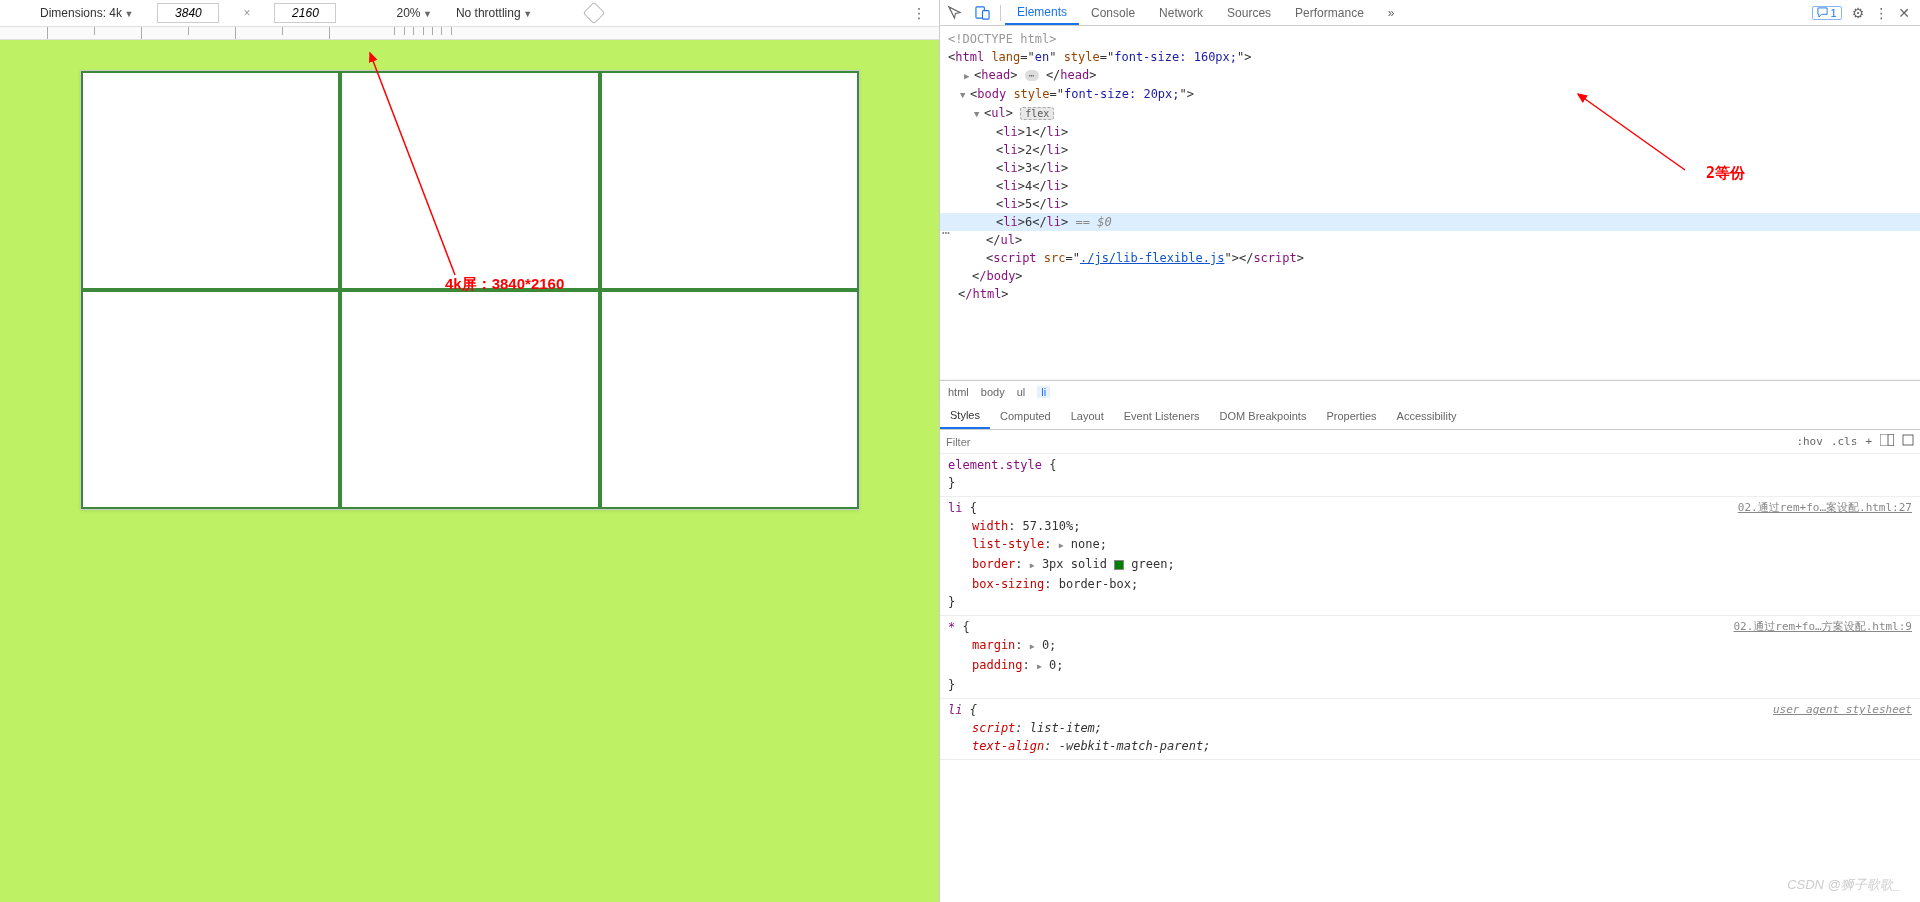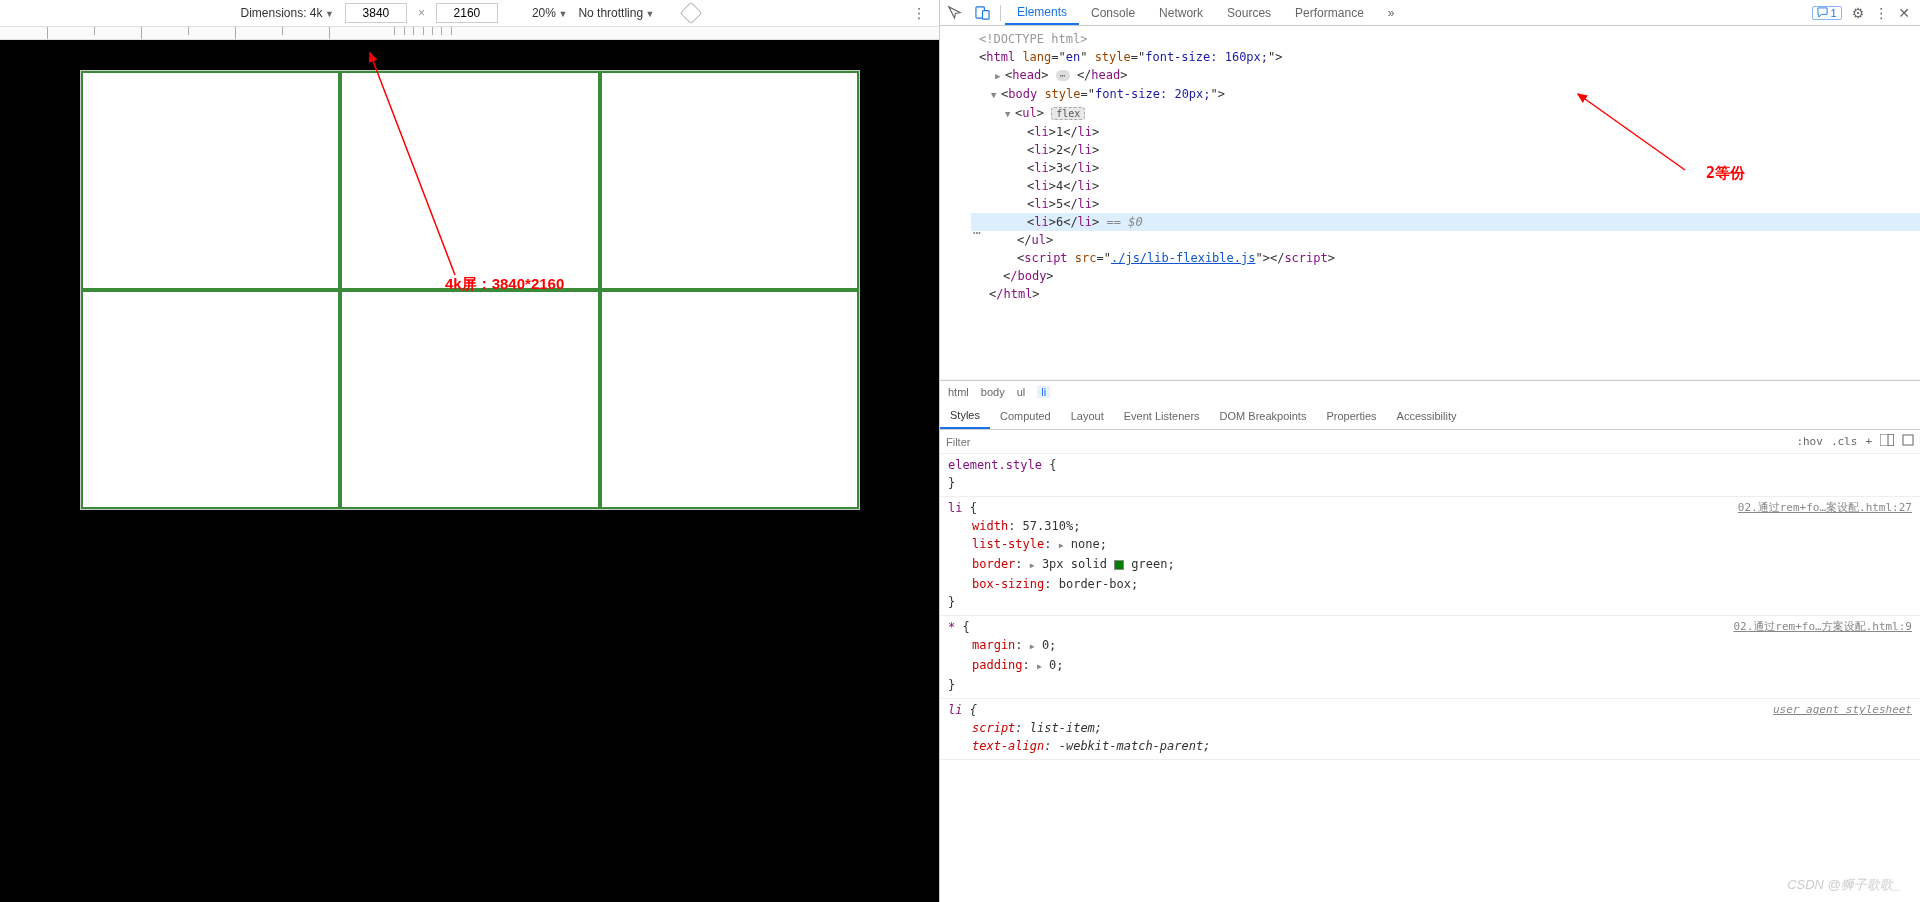--- a/index.html
+++ b/index.html
@@ -1,46 +1,46 @@
 <!DOCTYPE html>
 <html><head>
 <meta charset="utf-8">
 <style>
 * { margin: 0; padding: 0; box-sizing: border-box; }
 body { font-family: Arial, sans-serif; font-size: 12px; color: #333; background: #fff; display: flex; height: 902px; width: 1920px; overflow: hidden; }
 .left-pane { width: 940px; display: flex; flex-direction: column; border-right: 1px solid #ccc; }
-.toolbar { height: 26px; display: flex; align-items: center; padding: 0 8px; gap: 11px; font-size: 12px; color: #333; justify-content: center; position: relative; }
+.toolbar { height: 26px; display: flex; align-items: center; padding: 0 8px; gap: 24px; font-size: 12px; color: #333; justify-content: flex-start; position: relative; margin-left: 32px; }
 .dim-label { color: #333; }
-.dim-input { width: 62px; height: 20px; border: 1px solid #ccc; text-align: center; font-size: 12px; padding: 1px 3px; }
+.dim-input { width: 62px; height: 20px; border: 1px solid #ccc; text-align: center; font-size: 12px; padding: 1px 3px; font-style: italic; }
 .x-sep { color: #999; }
 .dropdown-caret::after { content: " ▼"; font-size: 9px; color: #666; }
 .rotate-icon { width: 16px; height: 16px; border: 1.5px solid #888; border-radius: 3px; transform: rotate(45deg); opacity: 0.6; }
 .menu-dots { position: absolute; right: 12px; color: #666; font-size: 14px; letter-spacing: 1px; }
 .ruler { height: 14px; background: #fafafa; border-top: 1px solid #e0e0e0; border-bottom: 1px solid #e0e0e0; position: relative; }
 .ruler .tick { position: absolute; top: 0; width: 1px; height: 8px; background: #aaa; }
 .ruler .big-tick { height: 12px; }
-.viewport { flex: 1; background: #000000; position: relative; padding: 30px 80px; }
+.viewport { flex: 1; background: #bef264; position: relative; padding: 30px 80px; }
 .device-frame { position: relative; width: 780px; height: 440px; border: 1px solid #ccc; background: #fff; box-shadow: 0 1px 3px rgba(0,0,0,0.1); }
 .grid-ul { display: flex; flex-wrap: wrap; width: 100%; height: 100%; list-style: none; }
 .grid-li { width: 33.333%; height: 50%; border: 2px solid #3a8a3a; box-sizing: border-box; }
 .arrow1 { position: absolute; top: 5px; left: 365px; pointer-events: none; }
 .annotation1 { position: absolute; top: 235px; left: 445px; color: #ff0000; font-weight: bold; font-size: 15px; }
 .right-pane { flex: 1; display: flex; flex-direction: column; }
 .devtools-header { height: 26px; display: flex; align-items: center; border-bottom: 1px solid #ccc; font-size: 12px; }
 .dt-icon { width: 28px; display: flex; align-items: center; justify-content: center; height: 100%; color: #666; }
 .dt-icon svg { width: 15px; height: 15px; }
 .dt-icon.active { color: #1a73e8; }
 .dt-divider { width: 1px; height: 16px; background: #ccc; margin: 0 4px; }
 .dt-tabs { display: flex; flex: 1; height: 100%; }
 .dt-tab { padding: 0 12px; display: flex; align-items: center; color: #666; cursor: pointer; }
 .dt-tab.active { color: #1a73e8; border-bottom: 2px solid #1a73e8; }
 .dt-right { display: flex; align-items: center; gap: 10px; padding-right: 10px; }
 .msg-badge { display: flex; align-items: center; gap: 3px; border: 1px solid #8ab4f8; border-radius: 2px; padding: 0 4px; color: #1a73e8; font-size: 11px; }
 .gear, .dots3, .closeX { color: #666; cursor: pointer; font-size: 14px; }
-.elements-panel { flex: 0 0 354px; overflow: auto; font-family: Menlo, Consolas, monospace; font-size: 12px; line-height: 18px; padding: 4px 0; position: relative; margin-left: 31px; }
+.elements-panel { flex: 0 0 354px; overflow: auto; font-family: Menlo, Consolas, monospace; font-size: 12px; line-height: 18px; padding: 4px 0; position: relative; }
 .el-line { padding: 0 8px; white-space: nowrap; }
 .el-line .indent { display: inline-block; }
 .tg { color: #881280; }
 .attr { color: #994500; }
 .attrval { color: #1a1aa6; }
 .txt { color: #333; }
 .comment-el { color: #999; }
 .collapsed-dots { background: #ddd; border-radius: 6px; padding: 0 4px; font-size: 10px; color: #666; }
 .flex-badge { background: #e8e8e8; border: 1px dashed #aaa; border-radius: 3px; font-size: 10px; padding: 0 4px; color: #555; }
 .selected-line { background: #ddeeff; position: relative; }

